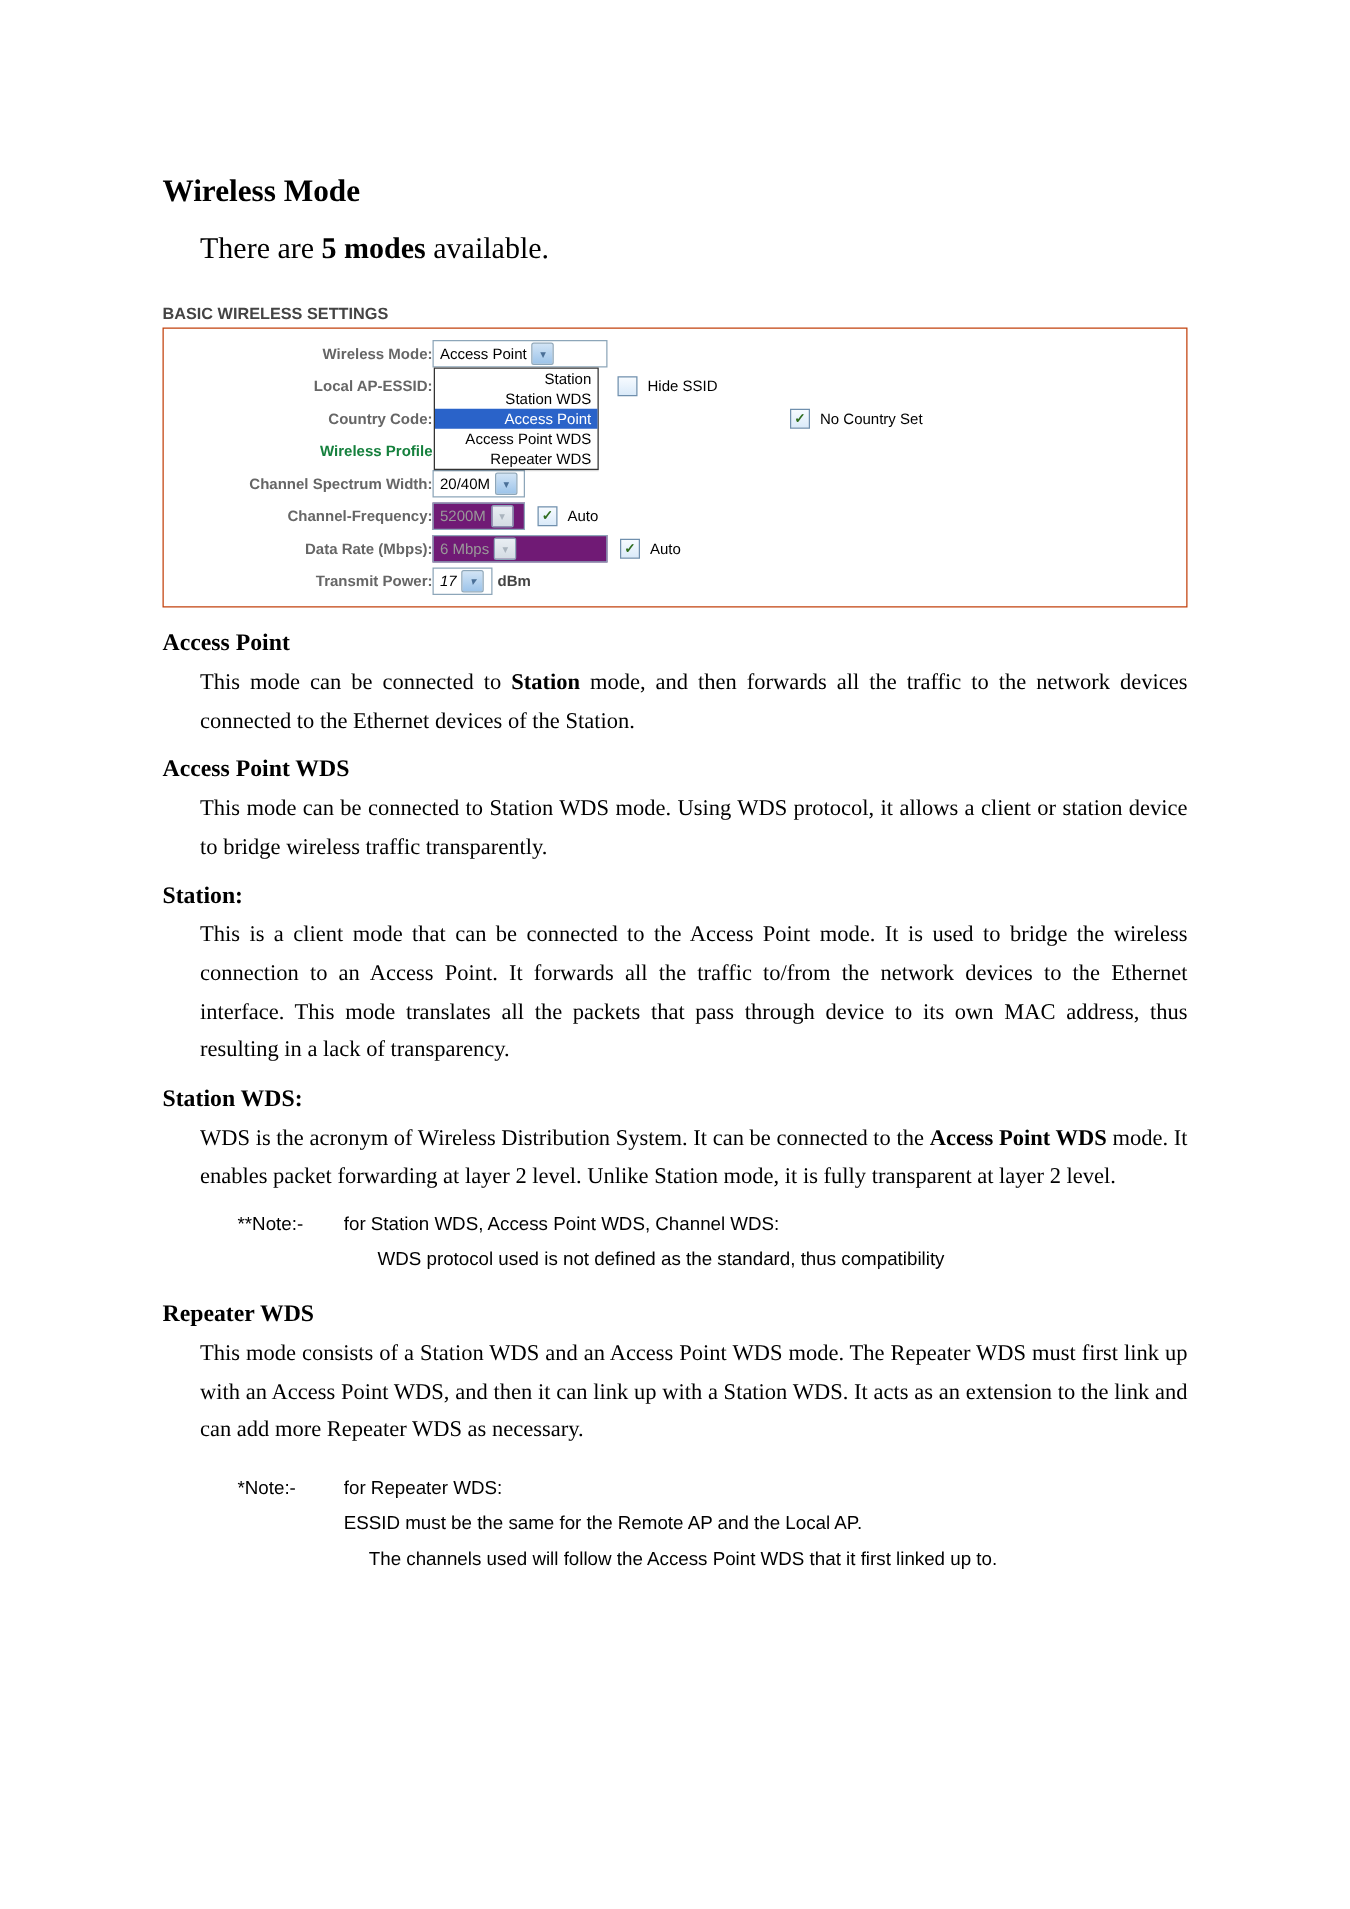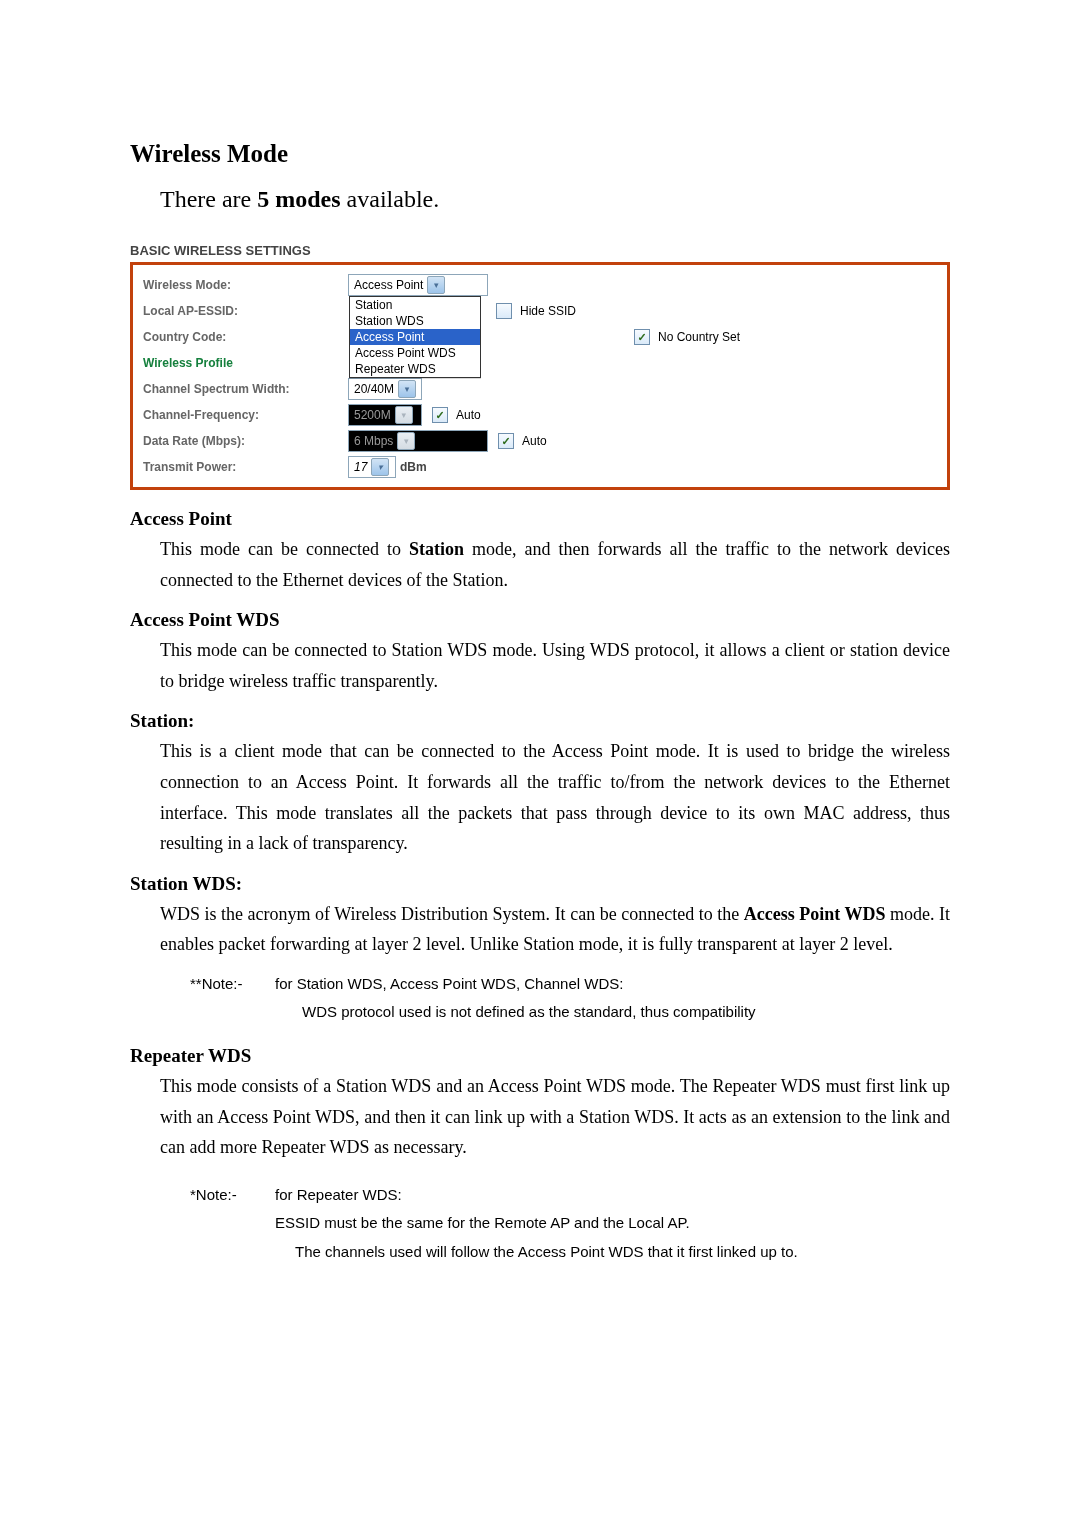--- a/index.html
+++ b/index.html
@@ -24,29 +24,30 @@
     }
     .intro-line b { font-weight: bold; }
     .panel-title {
       font-family: Verdana, Arial, sans-serif;
       font-weight: bold;
       font-size: 13px;
       color: #444;
       margin: 0 0 4px 0;
     }
     .panel {
-      border: 3px solid #c2410c;
+      border: 1px solid #c2410c;
       width: 100%;
       box-sizing: border-box;
       padding: 6px 10px 6px 10px;
       font-family: Verdana, Arial, sans-serif;
       font-size: 12px;
       color: #555;
       margin-bottom: 18px;
       position: relative;
+      text-align: right;
     }
     .row {
       display: flex;
       align-items: center;
       height: 24px;
       margin: 2px 0;
     }
     .row .label {
       width: 205px;
       color: #666;
@@ -67,21 +68,21 @@
       height: 20px;
       background: #fff;
       display: inline-flex;
       align-items: center;
       padding: 0 3px 0 5px;
       position: relative;
       color: #000;
     }
     .select.disabled {
       color: #999;
-      background: #000000;
+      background: #701a75;
     }
     .select .arrow {
       width: 16px;
       height: 16px;
       margin-left: 4px;
       background: linear-gradient(#d2e4f5,#9dc4ea);
       border: 1px solid #8da6b9;
       border-radius: 2px;
       display: inline-flex;
       align-items: center;

